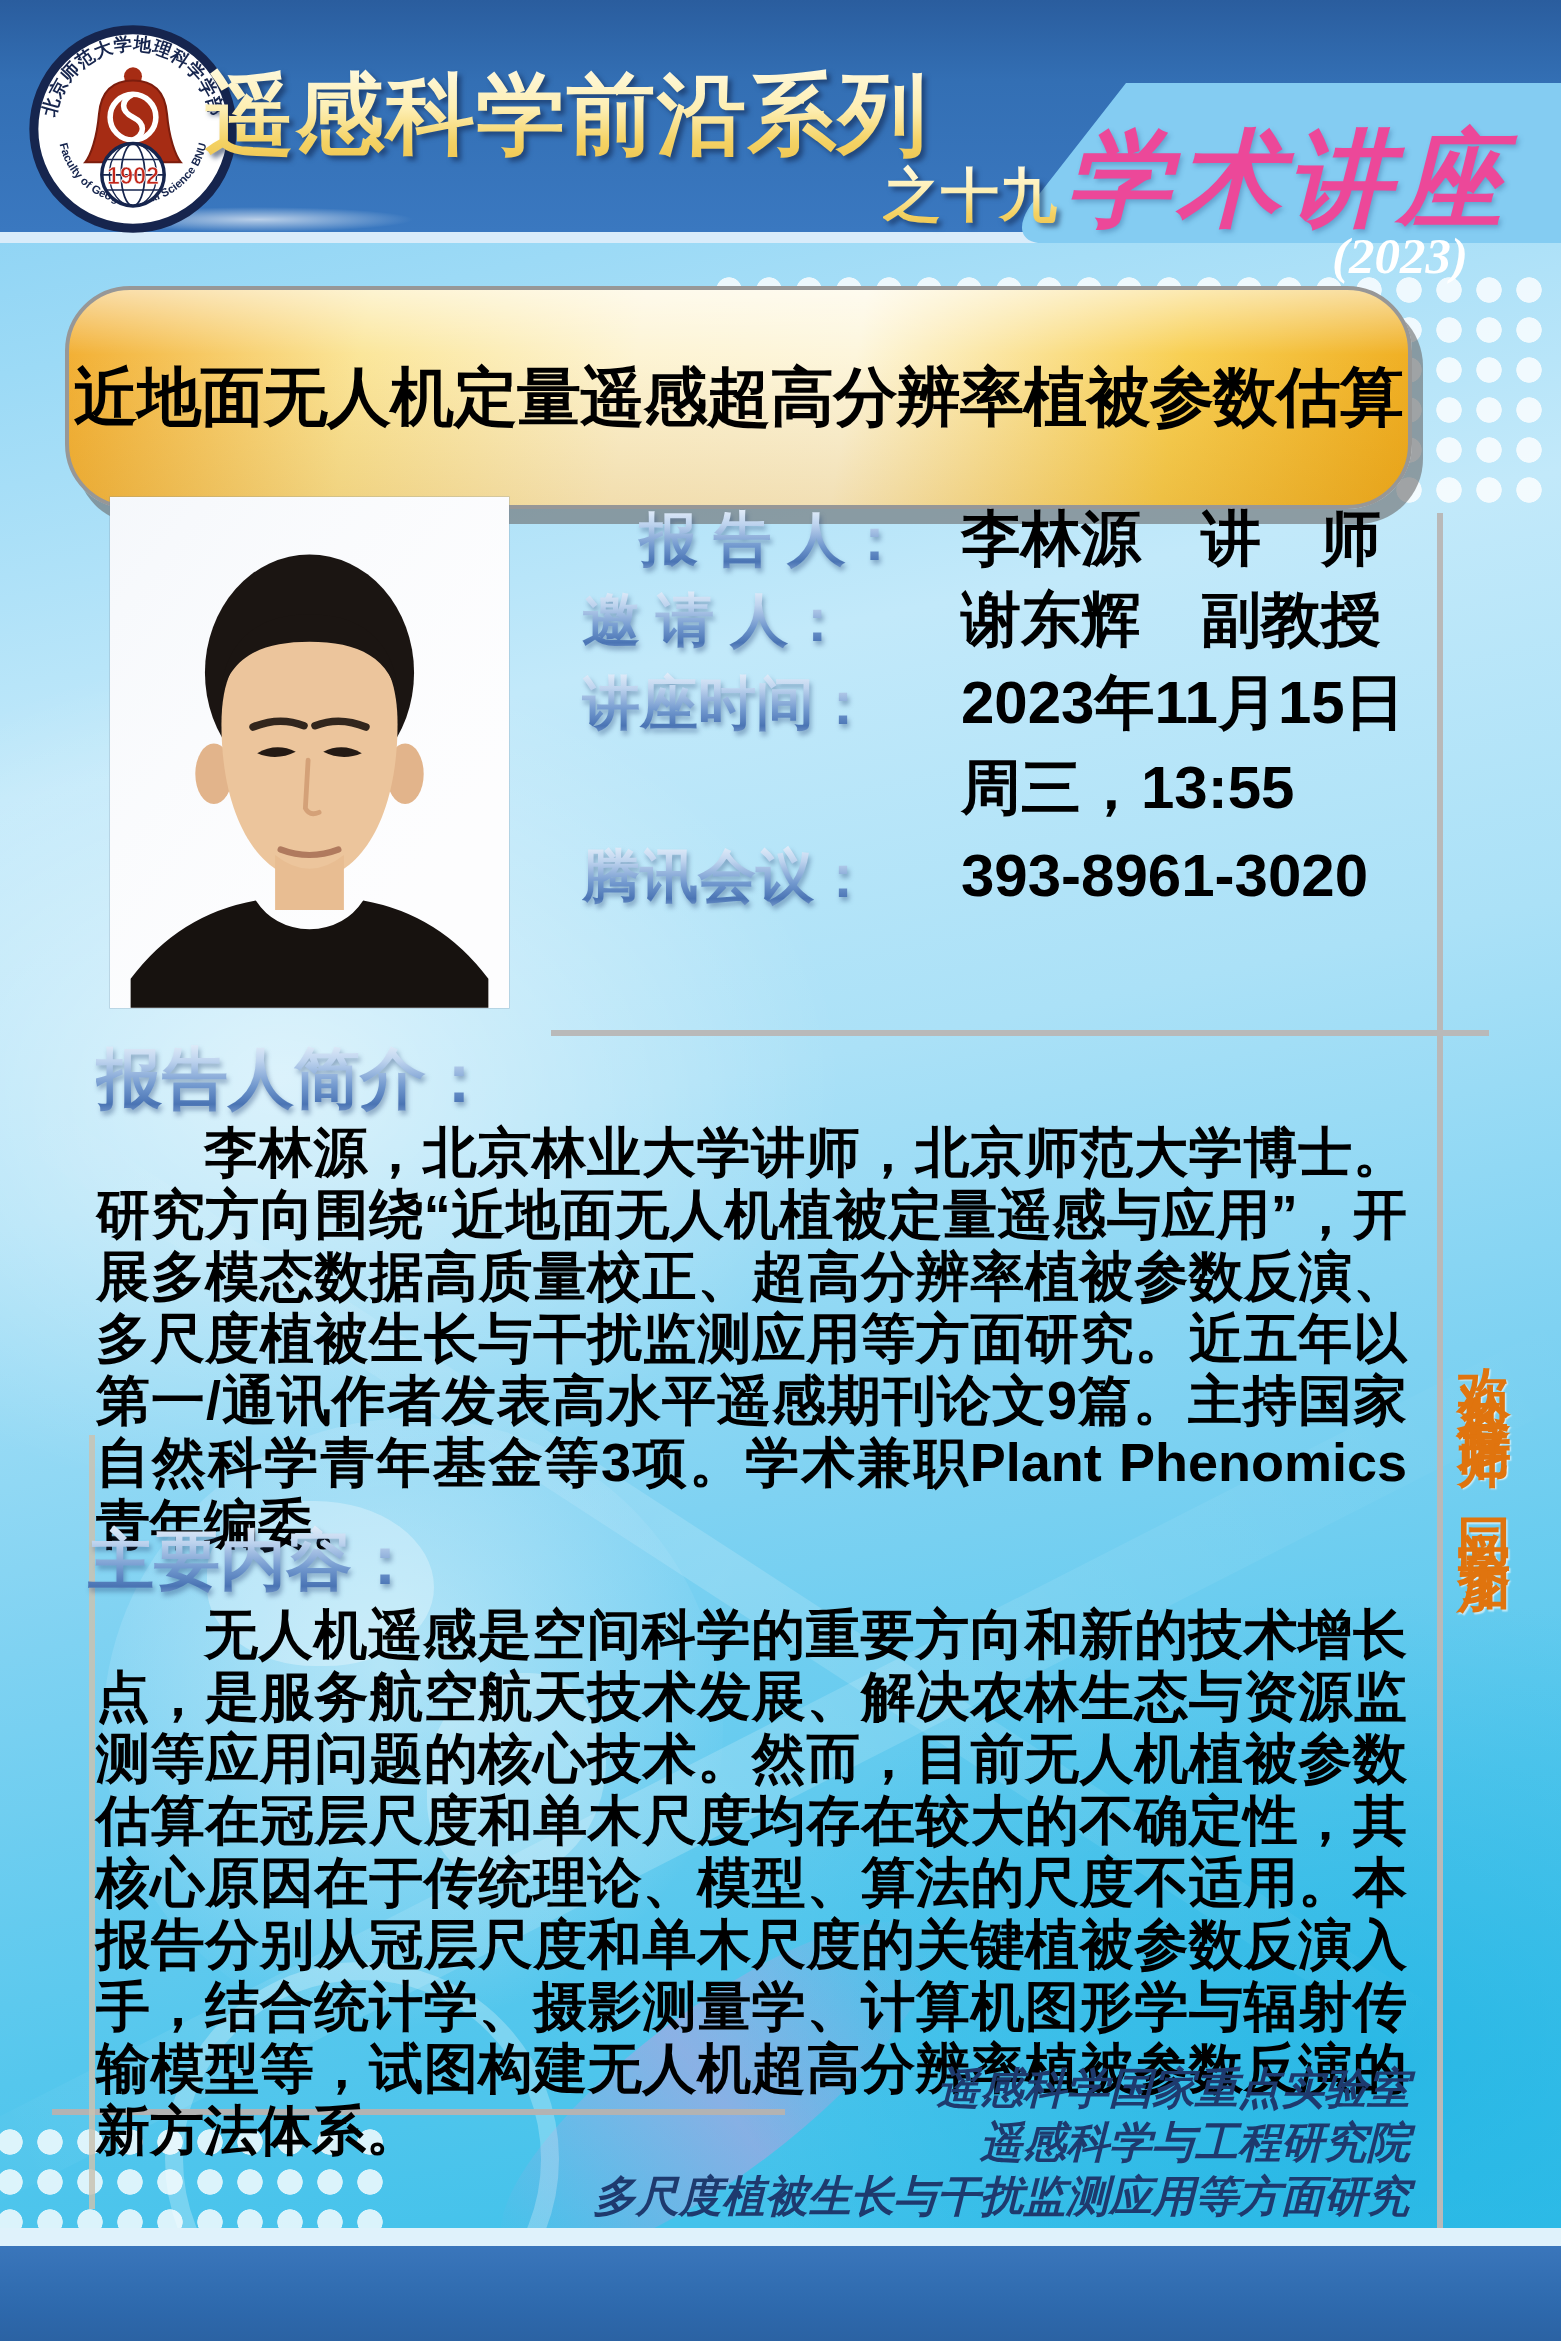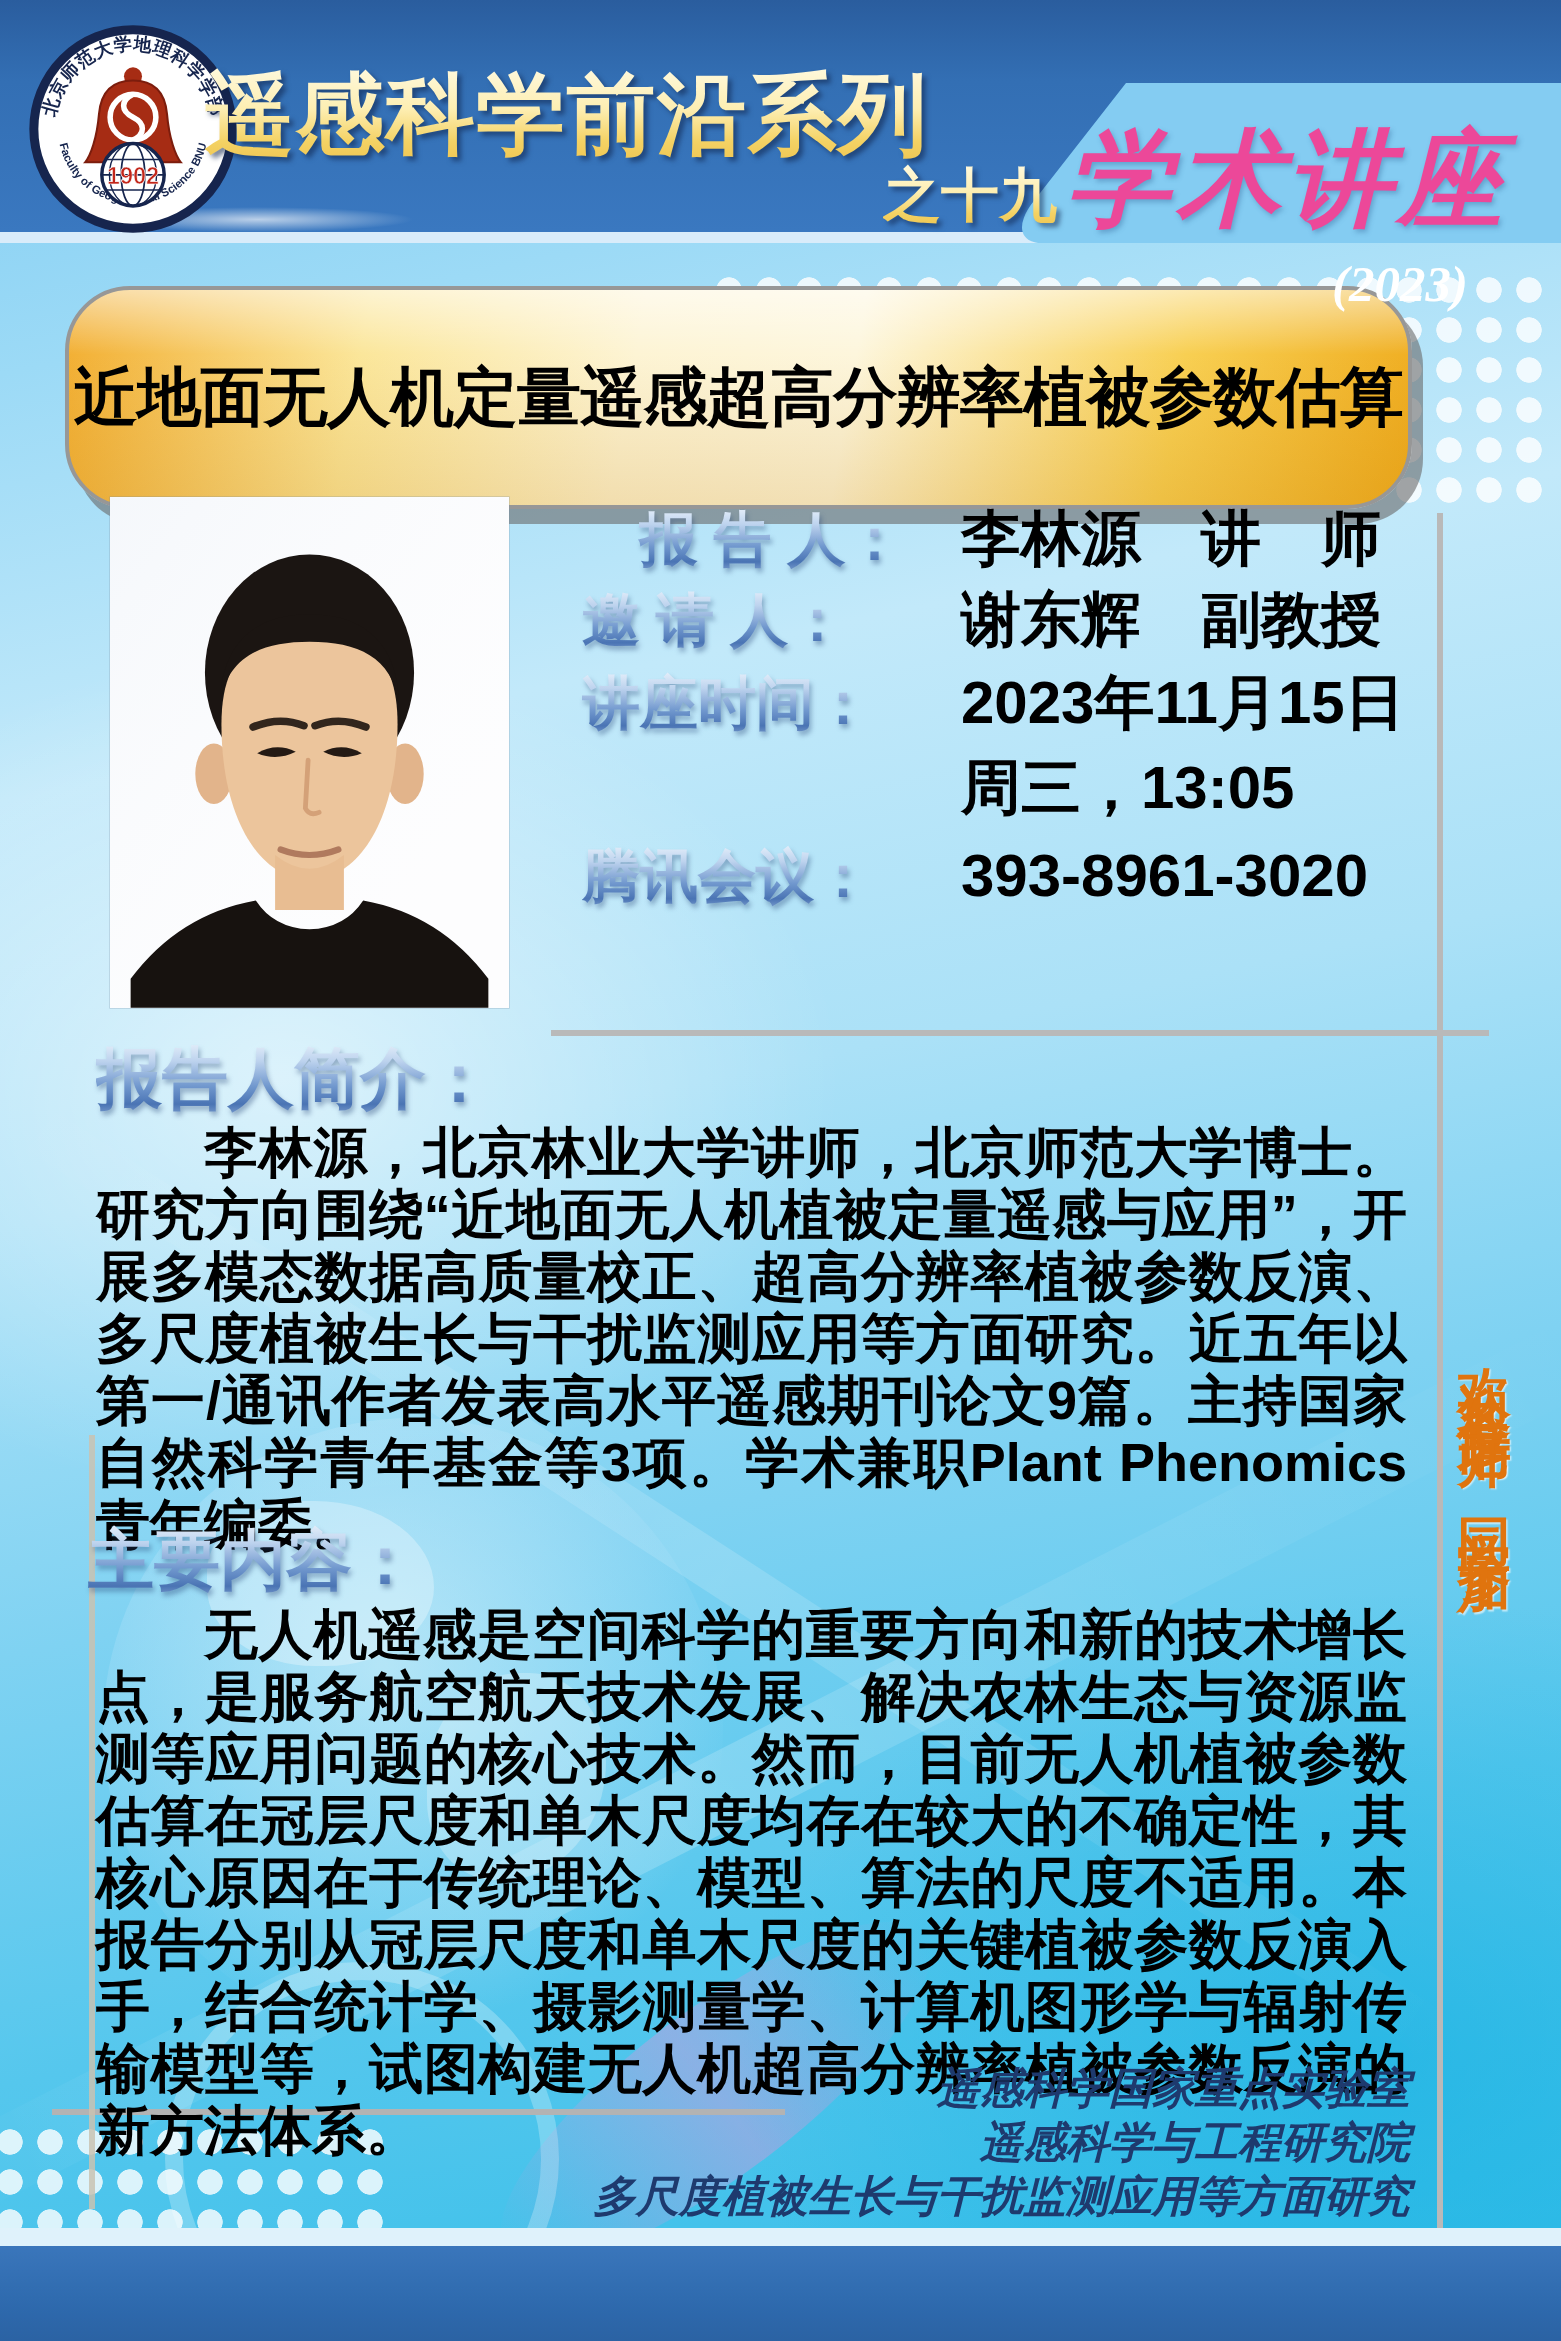--- a/index.html
+++ b/index.html
@@ -40,21 +40,21 @@
   .gold3d{font-weight:bold;
     background:linear-gradient(180deg,#fffce9 0%,#fdeeb2 45%,#f4d264 72%,#ecbf49 100%);
     -webkit-background-clip:text;background-clip:text;color:transparent;
     filter:drop-shadow(4.1px 4.8px 2.8px rgba(15,35,75,.55));}
   .series-title{left:205px;top:55px;font-size:89px;letter-spacing:1.4px;z-index:3;}
   .episode{left:883px;top:157px;font-size:58px;z-index:3;}
   .lecture-badge{left:1066px;top:110px;font-size:105px;letter-spacing:5.5px;color:#ec4899;z-index:3;
     font-family:"Liberation Serif","DejaVu Serif",serif;font-style:italic;font-weight:700;
     text-shadow:2.1px 2.8px 5.5px rgba(40,90,140,.35);}
   .year-badge{left:1332px;top:227px;font-size:51px;color:#ffffff;z-index:3;
-    font-family:"Liberation Serif","DejaVu Serif",serif;font-style:italic;font-weight:700;margin-top:28px;}
+    font-family:"Liberation Serif","DejaVu Serif",serif;font-style:italic;font-weight:700;}
 
   
   .title-banner{left:65px;top:286px;width:1339px;height:215px;border-radius:65px;z-index:2;
     border:4.8px solid #979797;
     background:
       linear-gradient(180deg, rgba(255,255,255,.55) 0%, rgba(255,255,255,0) 30%, rgba(190,120,0,.18) 100%),
       linear-gradient(100deg,#f2ae31 0%,#fbe69a 22%,#fdf4d4 42%,#fdf6dc 58%,#f8cf52 82%,#efac1f 100%);
     box-shadow:11px 15px 0 rgba(105,105,105,.60);
     display:flex;align-items:center;justify-content:center;}
   .title-banner span{font-size:64px;font-weight:bold;color:#000;letter-spacing:-0.7px;white-space:nowrap;}
@@ -199,21 +199,21 @@
   <div class="drow">
     <span class="dlabel h3d">报 告 人：</span><span class="dvalue">李林源　讲　师</span>
   </div>
   <div class="drow">
     <span class="dlabel h3d">邀 请 人：</span><span class="dvalue">谢东辉　副教授</span>
   </div>
   <div class="drow">
     <span class="dlabel h3d">讲座时间：</span><span class="dvalue">2023年11月15日</span>
   </div>
   <div class="drow">
-    <span class="dlabel h3d"></span><span class="dvalue">周三，13:05</span>
+    <span class="dlabel h3d"></span><span class="dvalue">周三，13:55</span>
   </div>
   <div class="drow">
     <span class="dlabel h3d">腾讯会议：</span><span class="dvalue">393-8961-3020</span>
   </div>
 </div>
 
 <div class="abs hline1"></div>
 <div class="abs hline2"></div>
 <div class="abs vline-right"></div>
 <div class="abs vline-left"></div>

